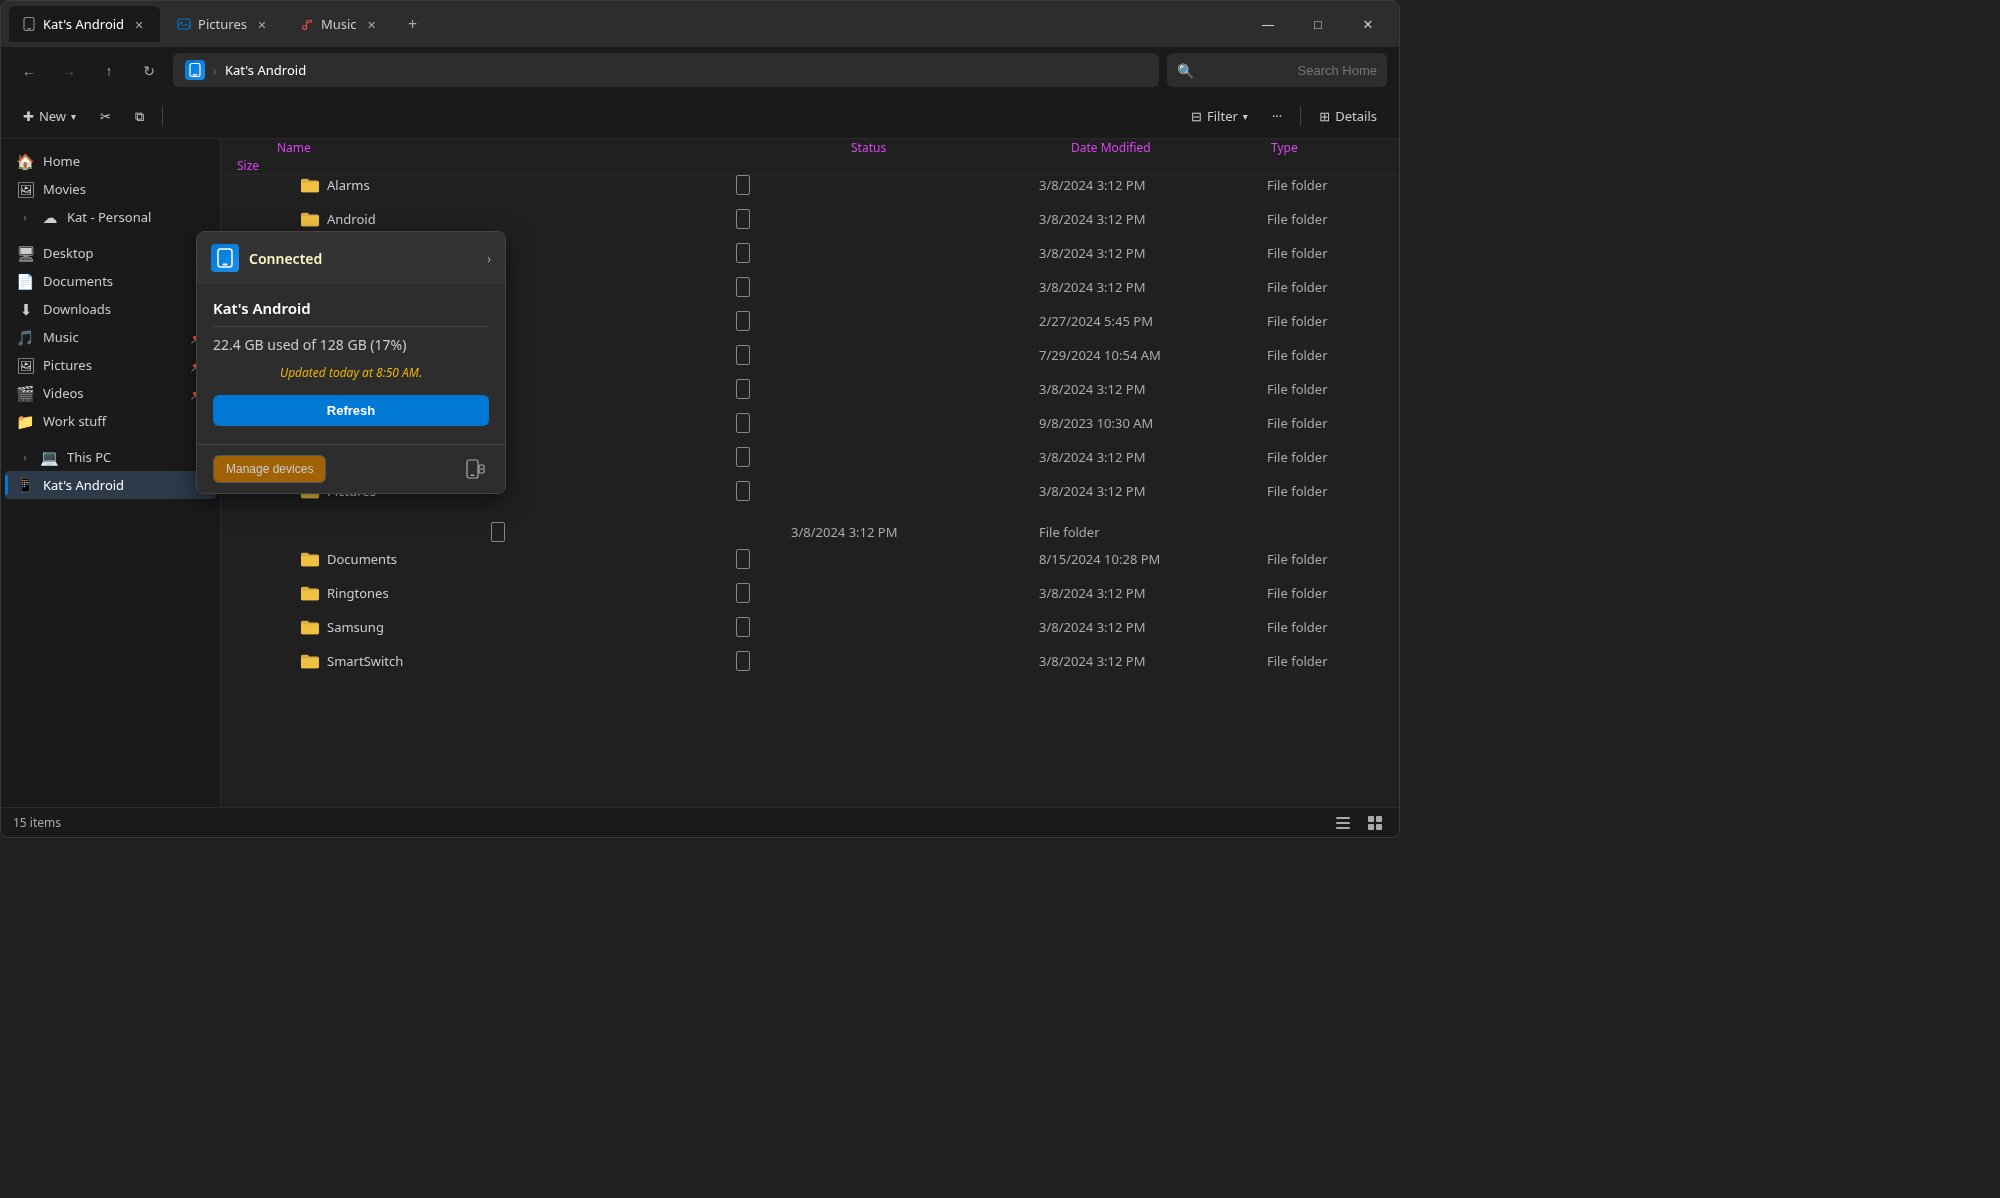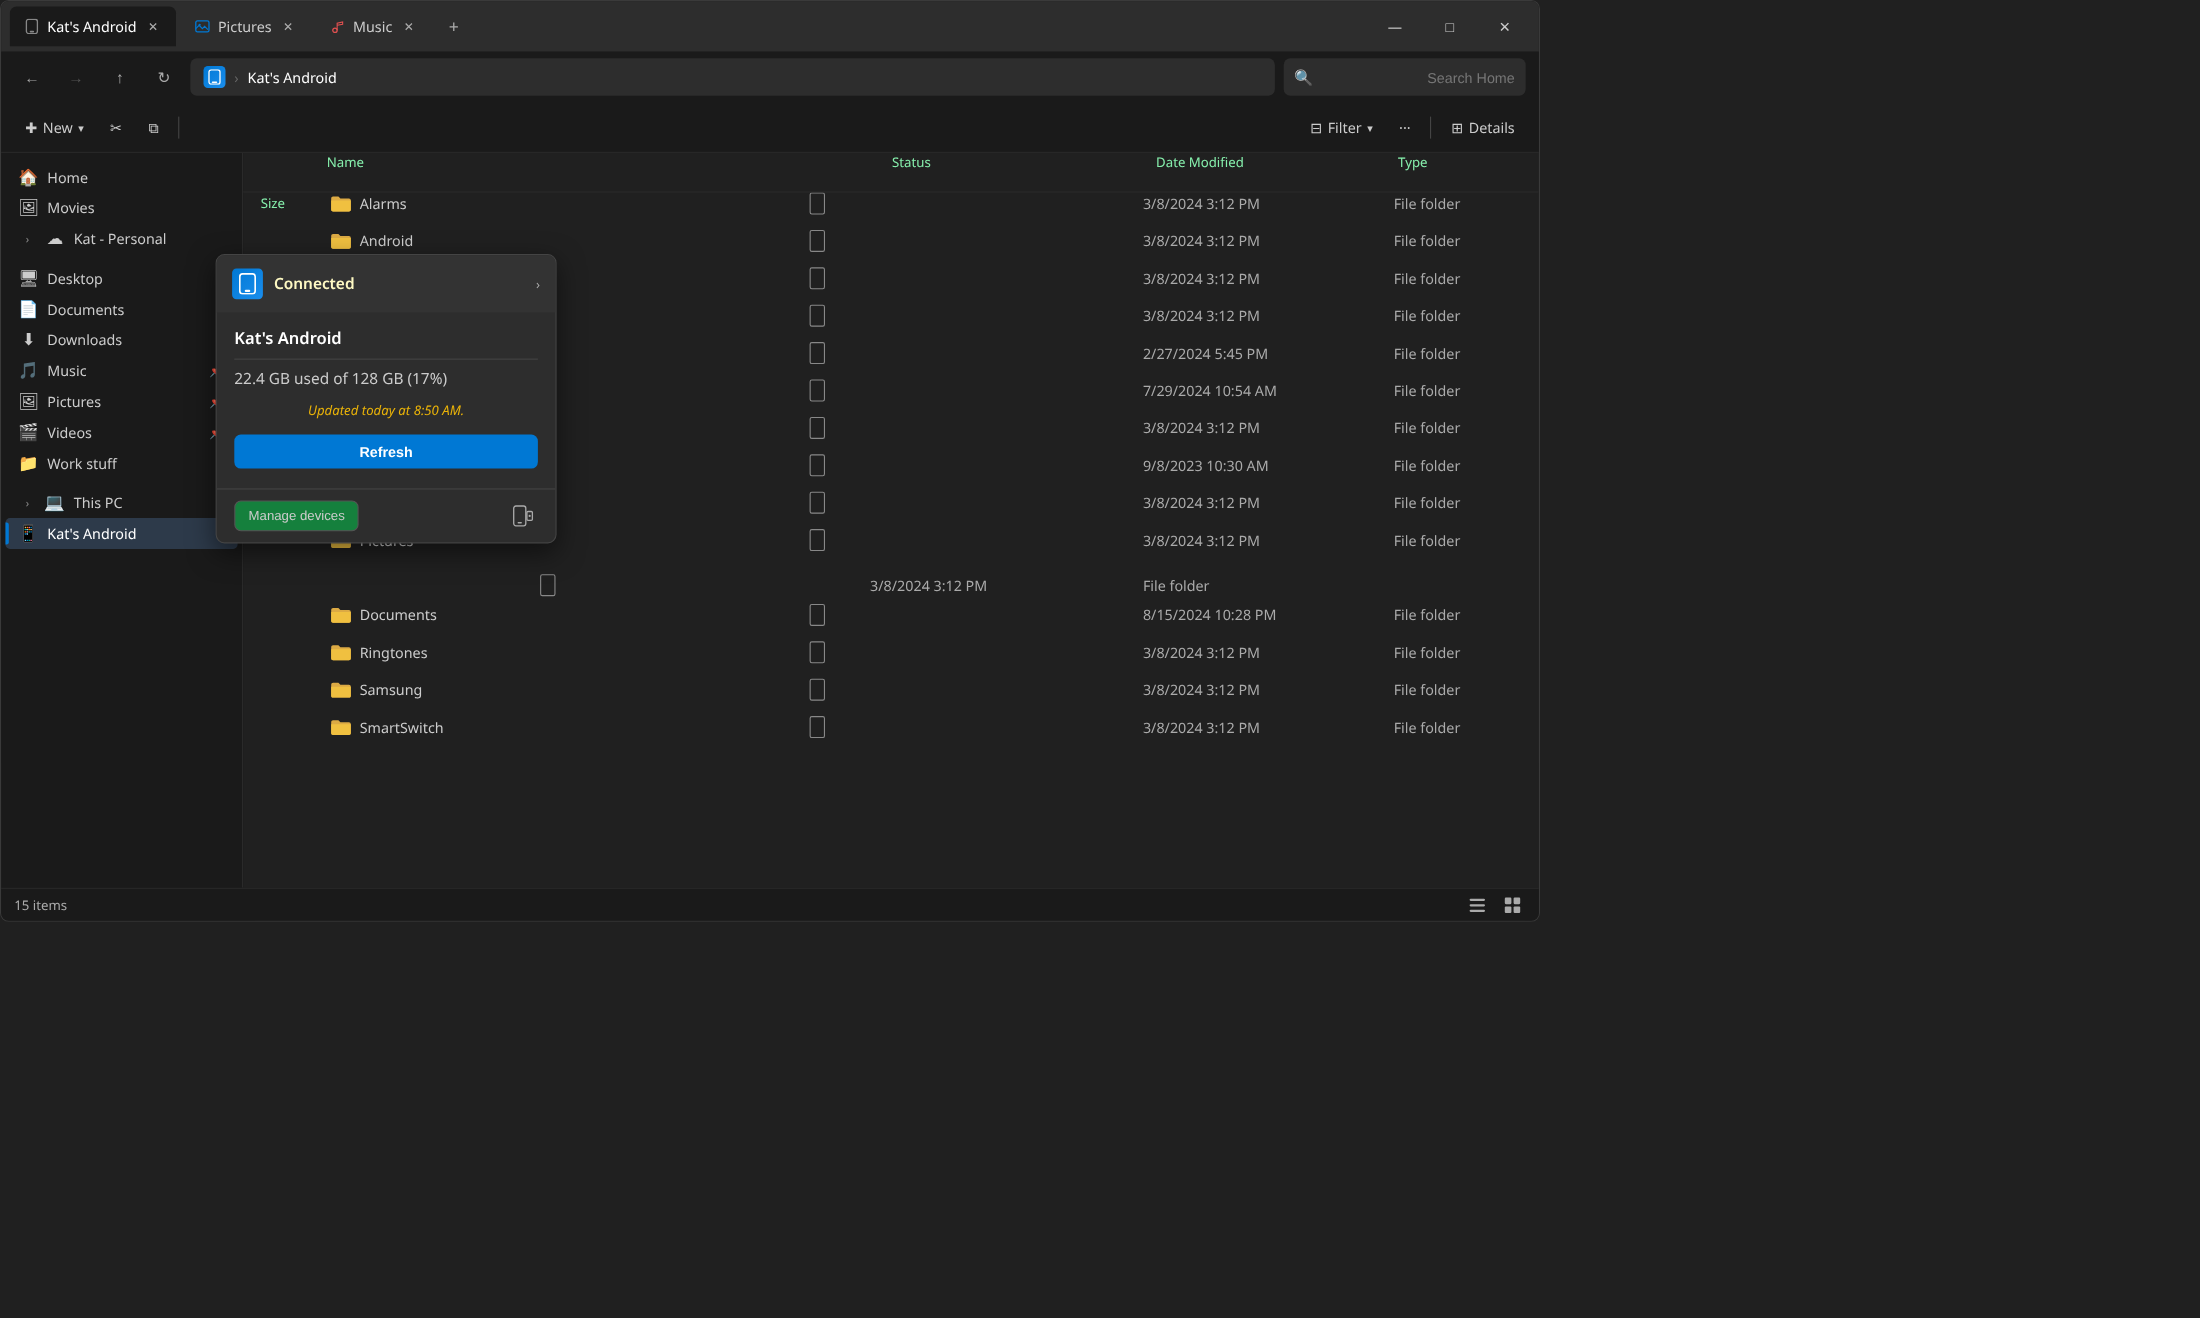--- a/index.html
+++ b/index.html
@@ -257,24 +257,23 @@
       display: flex;
       flex-direction: column;
     }
     .column-headers {
       display: grid;
       grid-template-columns: 40px 1fr 40px 220px 200px 120px;
       padding: 0 12px;
       height: 36px;
       align-items: center;
       border-bottom: 1px solid #2a2a2a;
-      color: #86efac;
+      color: #d946ef;
       font-size: 12px;
       flex-shrink: 0;
-      gap: 20px;
     }
     .col-header {
       cursor: pointer;
       padding: 0 4px;
     }
     .file-list {
       flex: 1;
       overflow-y: auto;
     }
     .file-row {
@@ -416,21 +415,21 @@
     }
     .popup-footer {
       display: flex;
       align-items: center;
       justify-content: space-between;
       padding: 10px 16px;
       border-top: 1px solid #444;
     }
     .popup-manage-btn {
       padding: 6px 12px;
-      background: #15803d;
+      background: #a16207;
       border: 1px solid #555;
       border-radius: 6px;
       color: #ccc;
       font-size: 12px;
       cursor: pointer;
     }
     .popup-device-icon {
       width: 28px;
       height: 28px;
       display: flex;

